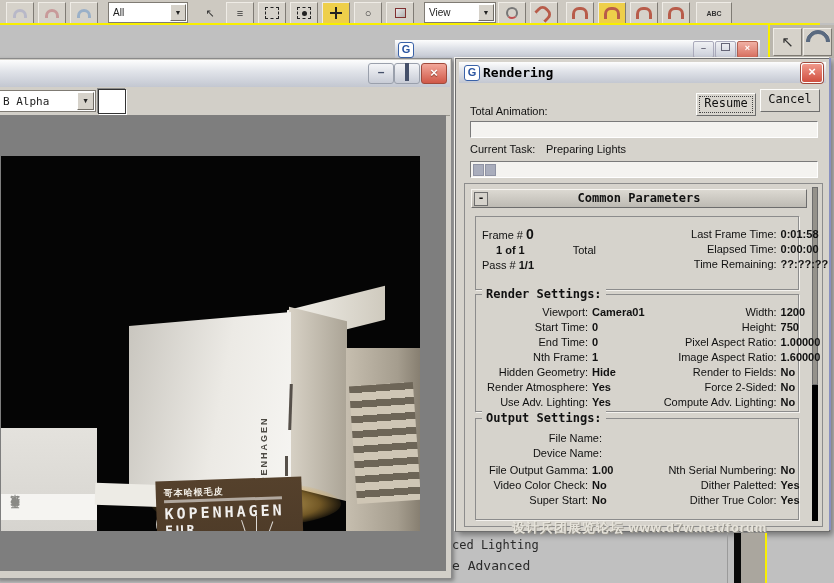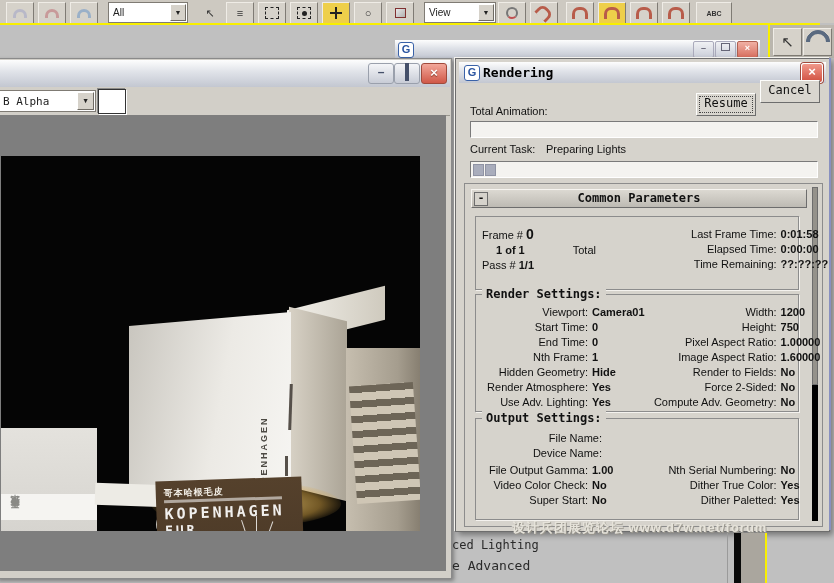--- a/index.html
+++ b/index.html
@@ -277,21 +277,21 @@
 
   <div class="abs" id="dlg">
     <div class="tbar" id="dlg-tbar">
       <span class="gicon" style="left:5px;top:3px">G</span>
       <span class="mono" id="dlg-title">Rendering</span>
       <span class="close">×</span>
     </div>
 
     <span class="lbl" style="left:14px;top:46px">Total Animation:</span>
     <span class="btn focus" style="left:240px;top:34px;width:58px">Resume</span>
-    <span class="btn" style="left:304px;top:21px;width:58px">Cancel</span>
+    <span class="btn" style="left:304px;top:30px;width:58px">Cancel</span>
     <div class="pbar" style="left:14px;top:62px;width:346px"></div>
 
     <span class="lbl" style="left:14px;top:84px">Current Task:</span>
     <span class="lbl" style="left:90px;top:84px">Preparing Lights</span>
     <div class="pbar" style="left:14px;top:102px;width:346px">
       <span class="seg" style="left:2px"></span>
       <span class="seg" style="left:14px"></span>
     </div>
 
     <div id="rollhost">
@@ -330,41 +330,41 @@
             <div class="kv"><span class="k">Render Atmosphere:</span><span class="v">Yes</span></div>
             <div class="kv"><span class="k">Use Adv. Lighting:</span><span class="v">Yes</span></div>
           </div>
           <div class="colR">
             <div class="kv"><span class="k">Width:</span><span class="v">1200</span></div>
             <div class="kv"><span class="k">Height:</span><span class="v">750</span></div>
             <div class="kv"><span class="k">Pixel Aspect Ratio:</span><span class="v">1.00000</span></div>
             <div class="kv"><span class="k">Image Aspect Ratio:</span><span class="v">1.60000</span></div>
             <div class="kv"><span class="k">Render to Fields:</span><span class="v">No</span></div>
             <div class="kv"><span class="k">Force 2-Sided:</span><span class="v">No</span></div>
-            <div class="kv"><span class="k">Compute Adv. Geometry:</span><span class="v">No</span></div>
+            <div class="kv"><span class="k">Compute Adv. Lighting:</span><span class="v">No</span></div>
           </div>
         </div>
       </div>
 
       <div class="grp" style="top:234px;height:100px">
         <span class="grp-title">Output Settings:</span>
         <div style="padding:12px 24px 0 6px">
           <div class="kv" style="text-align:left"><span class="k" style="width:120px">File Name:</span></div>
           <div class="kv"><span class="k" style="width:120px">Device Name:</span></div>
         </div>
         <div class="cols" style="padding-top:2px">
           <div class="colL">
             <div class="kv"><span class="k">File Output Gamma:</span><span class="v">1.00</span></div>
             <div class="kv"><span class="k">Video Color Check:</span><span class="v">No</span></div>
             <div class="kv"><span class="k">Super Start:</span><span class="v">No</span></div>
           </div>
           <div class="colR">
             <div class="kv"><span class="k">Nth Serial Numbering:</span><span class="v">No</span></div>
+            <div class="kv"><span class="k">Dither Paletted:</span><span class="v">Yes</span></div>
             <div class="kv"><span class="k">Dither True Color:</span><span class="v">Yes</span></div>
-            <div class="kv"><span class="k">Dither Paletted:</span><span class="v">Yes</span></div>
           </div>
         </div>
       </div>
     </div>
 
     <div id="wmark">设计兵团展览论坛 www.d7w.net/forum</div>
   </div>
 
   <span class="bgtxt" style="left:452px;top:538px">ced Lighting</span>
   <span class="bgtxt" style="left:452px;top:558px;font-size:13px">e Advanced</span>

